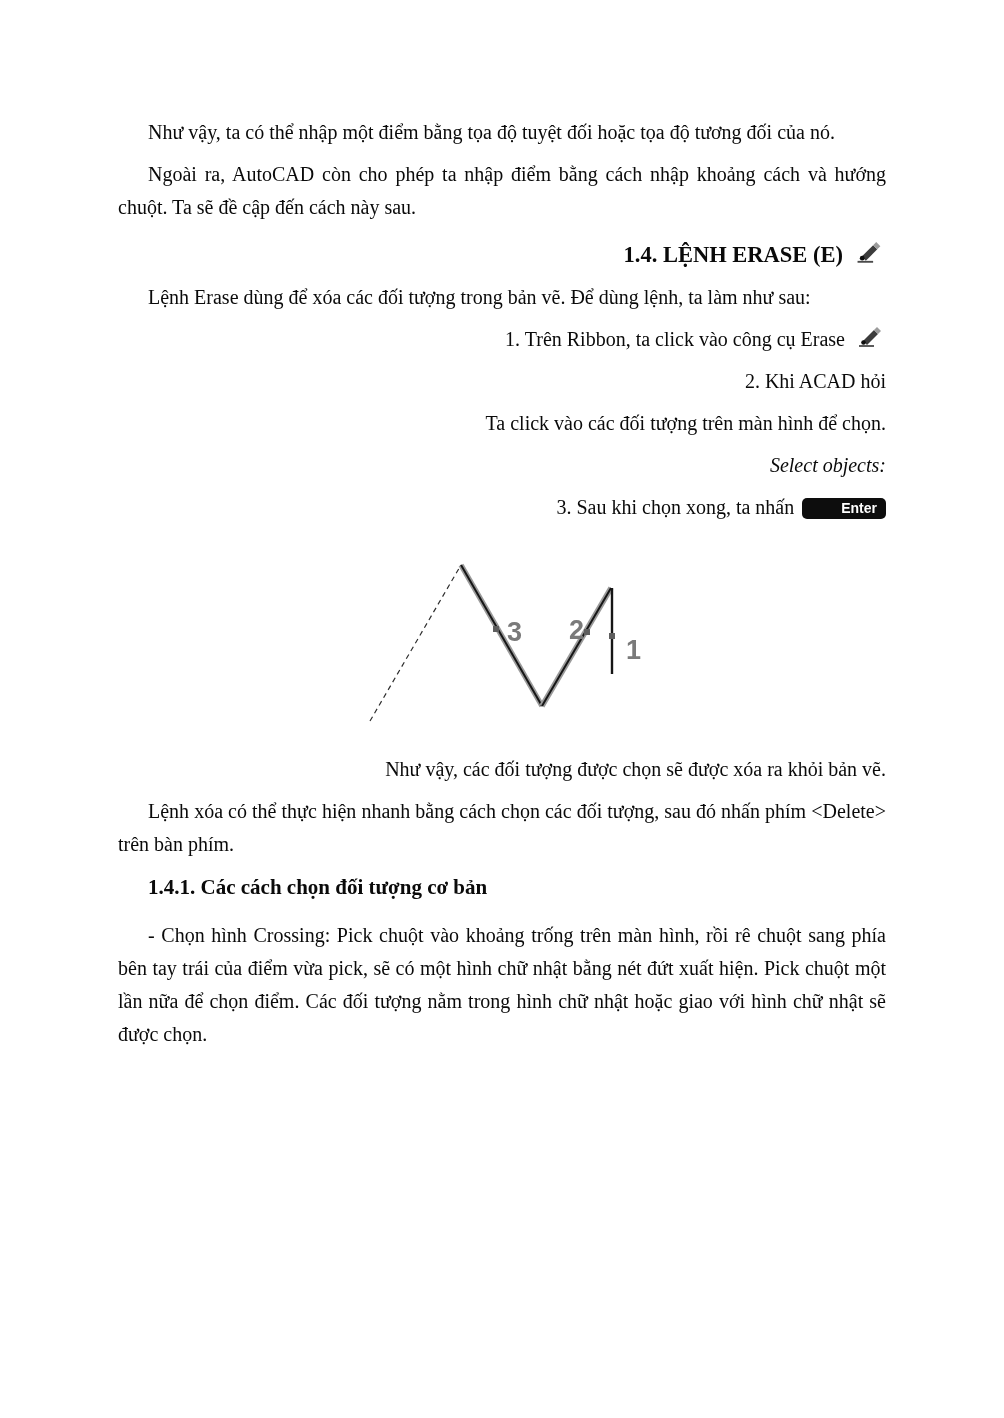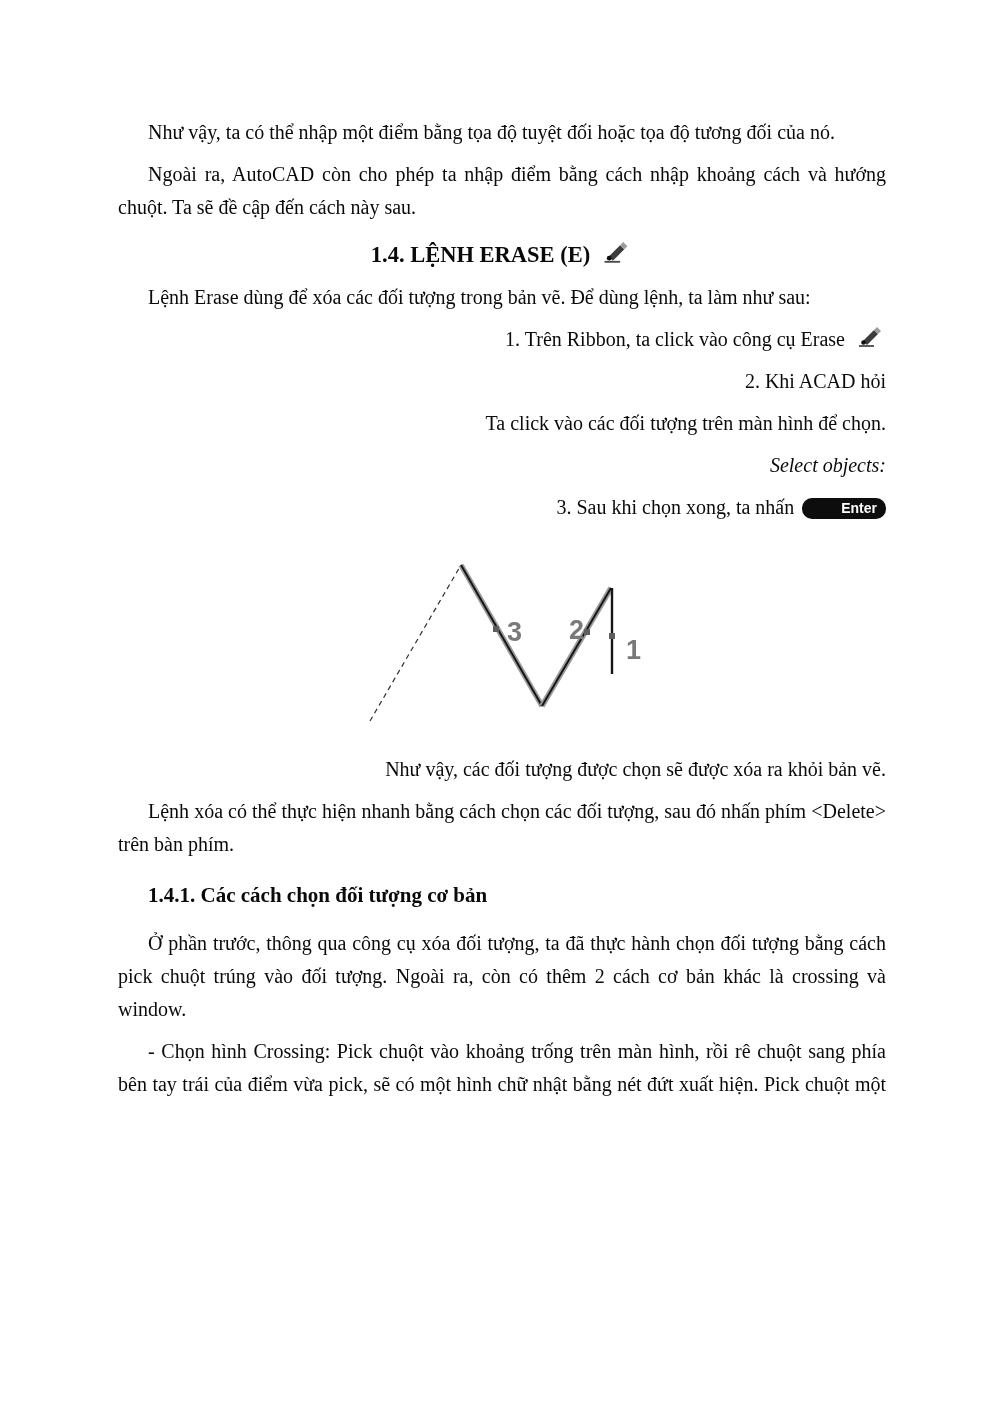--- a/index.html
+++ b/index.html
@@ -16,42 +16,42 @@
     padding: 116px 118px 0 118px;
     overflow: hidden;
   }
   p { margin: 0 0 9px 0; text-align: justify; text-indent: 30px; }
   p.single { text-align: right; }
   h2 {
     font-size: 22.5px;
     line-height: 30px;
     margin: 16px 0 11px 0;
     font-weight: bold;
-    text-align: center;
+    text-align: right;
   }
   h3 {
     font-size: 21px;
     line-height: 32px;
-    margin: 18px 0 16px 0;
+    margin: 10px 0 16px 0;
     font-weight: bold;
     text-indent: 30px;
     text-align: left;
   }
   .italic { font-style: italic; }
   .icon-eraser { vertical-align: -5px; margin-left: 11px; }
   .enter-badge {
     display: inline-block;
     background: #0d0d0d;
     color: #ffffff;
     font-family: "Liberation Sans", "DejaVu Sans", sans-serif;
     font-weight: bold;
     font-size: 14px;
     line-height: 18px;
     padding: 1px 9px 2px 9px;
-    border-radius: 10px;
+    border-radius: 5px;
     margin-left: 8px;
     vertical-align: 1px;
   }
   .figure-wrap {
     width: 310px;
     height: 195px;
     margin: 24px 0 10px 250px;
   }
   .figure-wrap svg { display: block; }
   .fig-label {
@@ -116,19 +116,18 @@
       <text class="fig-label" x="258" y="111" fill="#7a7a7a">1</text>
     </svg>
   </div>
 
   <p class="single">Như vậy, các đối tượng được chọn sẽ được xóa ra khỏi bản vẽ.</p>
 
   <p>Lệnh xóa có thể thực hiện nhanh bằng cách chọn các đối tượng, sau đó nhấn phím &lt;Delete&gt; trên bàn phím.</p>
 
   <h3>1.4.1. Các cách chọn đối tượng cơ bản</h3>
 
-  <p>Ở phần trước, thông qua công cụ xóa đối tượng, ta đã thực hành chọn đối tượng bằng cách pick chuột trúng vào đối tượng. Ngoài ra, còn có thêm 2 cách cơ bản khác là crossing và window.</p>
 
   <p>- Chọn hình Crossing: Pick chuột vào khoảng trống trên màn hình, rồi rê chuột sang phía bên tay trái của điểm vừa pick, sẽ có một hình chữ nhật bằng nét đứt xuất hiện. Pick chuột một lần nữa để chọn điểm. Các đối tượng nằm trong hình chữ nhật hoặc giao với hình chữ nhật sẽ được chọn.</p>
 
   <div class="page-number">13</div>
 
 </div>
 
 </body></html>

